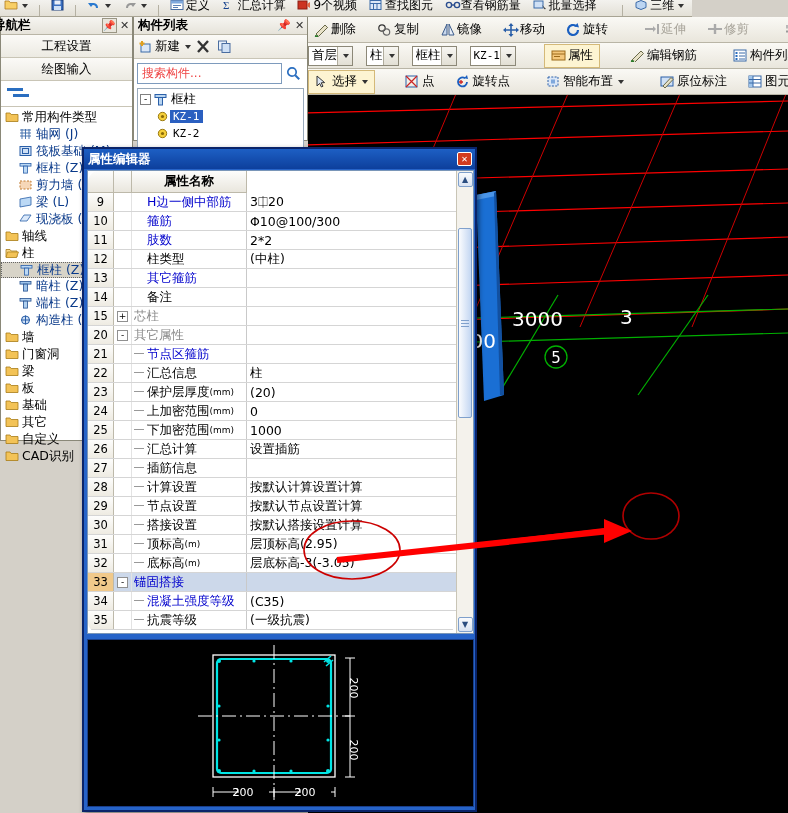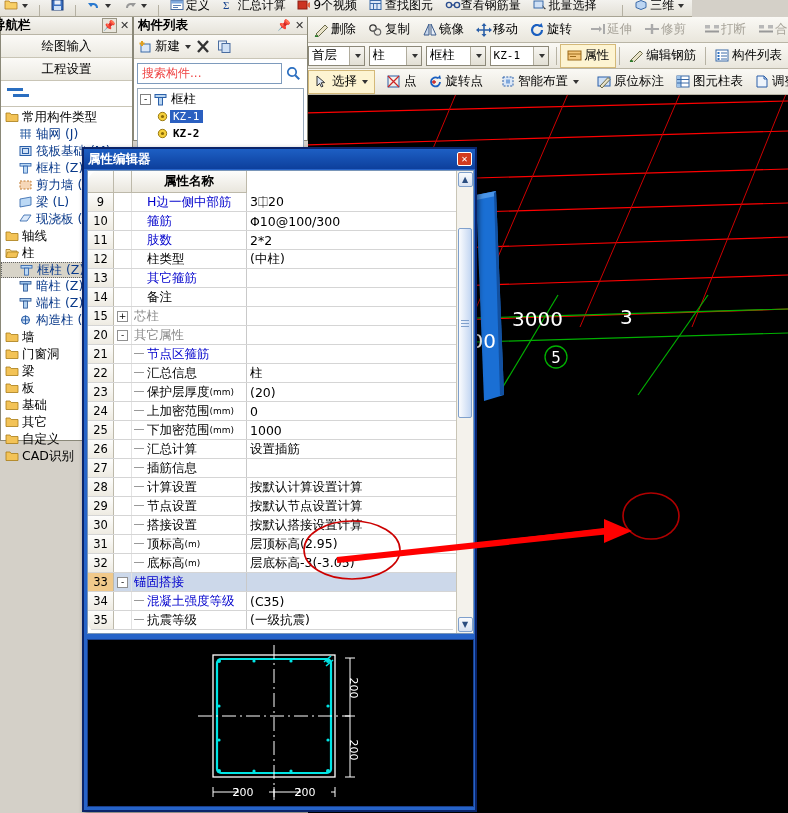--- a/index.html
+++ b/index.html
@@ -82,28 +82,28 @@
     flex:1; height:21px; border:1px solid #7e9bbd; background:#fff;
     font-size:12px; color:#ef4444; padding-left:4px; line-height:19px;
   }
   .search-ico { width:22px; height:21px; display:flex; align-items:center; justify-content:center; cursor:pointer; }
   .clist-tree { margin:3px; border:1px solid #9ab; height:64px; background:#fff; padding:2px; font-size:12.5px; overflow:hidden;}
   .cnode { display:flex; align-items:center; height:17px; white-space:nowrap; }
   .cnode.lvl2 { padding-left:16px; }
   .expander { width:11px; height:11px; border:1px solid #808080; background:#fff; font-size:9px;
               line-height:9px; text-align:center; display:inline-block; margin-right:3px; cursor:pointer; color:#000;}
   .kzsel { background:#2a5fc0; color:#fff; padding:0 3px; font-family:"DejaVu Sans Mono", monospace; font-size:11px;}
-  .kznorm { padding:0 3px; font-family:"DejaVu Sans Mono", monospace; font-size:11px; color:#000;font-weight:bold;}
+  .kznorm { padding:0 3px; font-family:"DejaVu Sans Mono", monospace; font-size:11px; color:#000;}
 
   
   .rtb {
     position:absolute; left:308px; width:480px; height:26px;
     background: linear-gradient(#faf9f5, #e9e6dc);
     border-bottom: 1px solid #b9b5a6;
-    display:flex; align-items:center; overflow:hidden;
+    display:flex; align-items:center; overflow:hidden;gap:9px;
   }
   .rtb1 { top:17px; }
   .rtb2 { top:43px; }
   .rtb3 { top:69px; }
   .rbtn {
     display:flex; align-items:center; gap:3px; height:24px; padding:0 6px;
     white-space:nowrap; font-size:12.5px; color:#000; cursor:pointer;
   }
   .rbtn.dis { color:#a8a49a; cursor:default;font-family:Liberation Serif, serif; }
   .vsep { width:1px; height:18px; background:#b7b3a4; margin:0 3px; }
@@ -328,22 +328,22 @@
         <span class="caret"></span>
     </span>
   </div>
 
   <div class="nav-panel">
     <div class="panel-title">
       <span class="ttxt">导航栏</span>
       <span class="pin-btn">📌</span>
       <span class="close-btn">✕</span>
     </div>
+    <div class="nav-btn">工程设置</div>
     <div class="nav-btn">绘图输入</div>
-    <div class="nav-btn">工程设置</div>
     <div class="nav-gap">
         <span class="bar1"></span>
         <span class="bar2"></span>
       </div>
     <div class="tree" id="nav-tree">
         <div class="tnode ind1">
           <span class="ic">
             <svg width="14" height="12" viewBox="0 0 14 12">
               <path d="M1 2h4l1.2 1.5H13V10.5H1z" fill="#f3c357" stroke="#a87c16" stroke-width=".8"></path>
             </svg>

